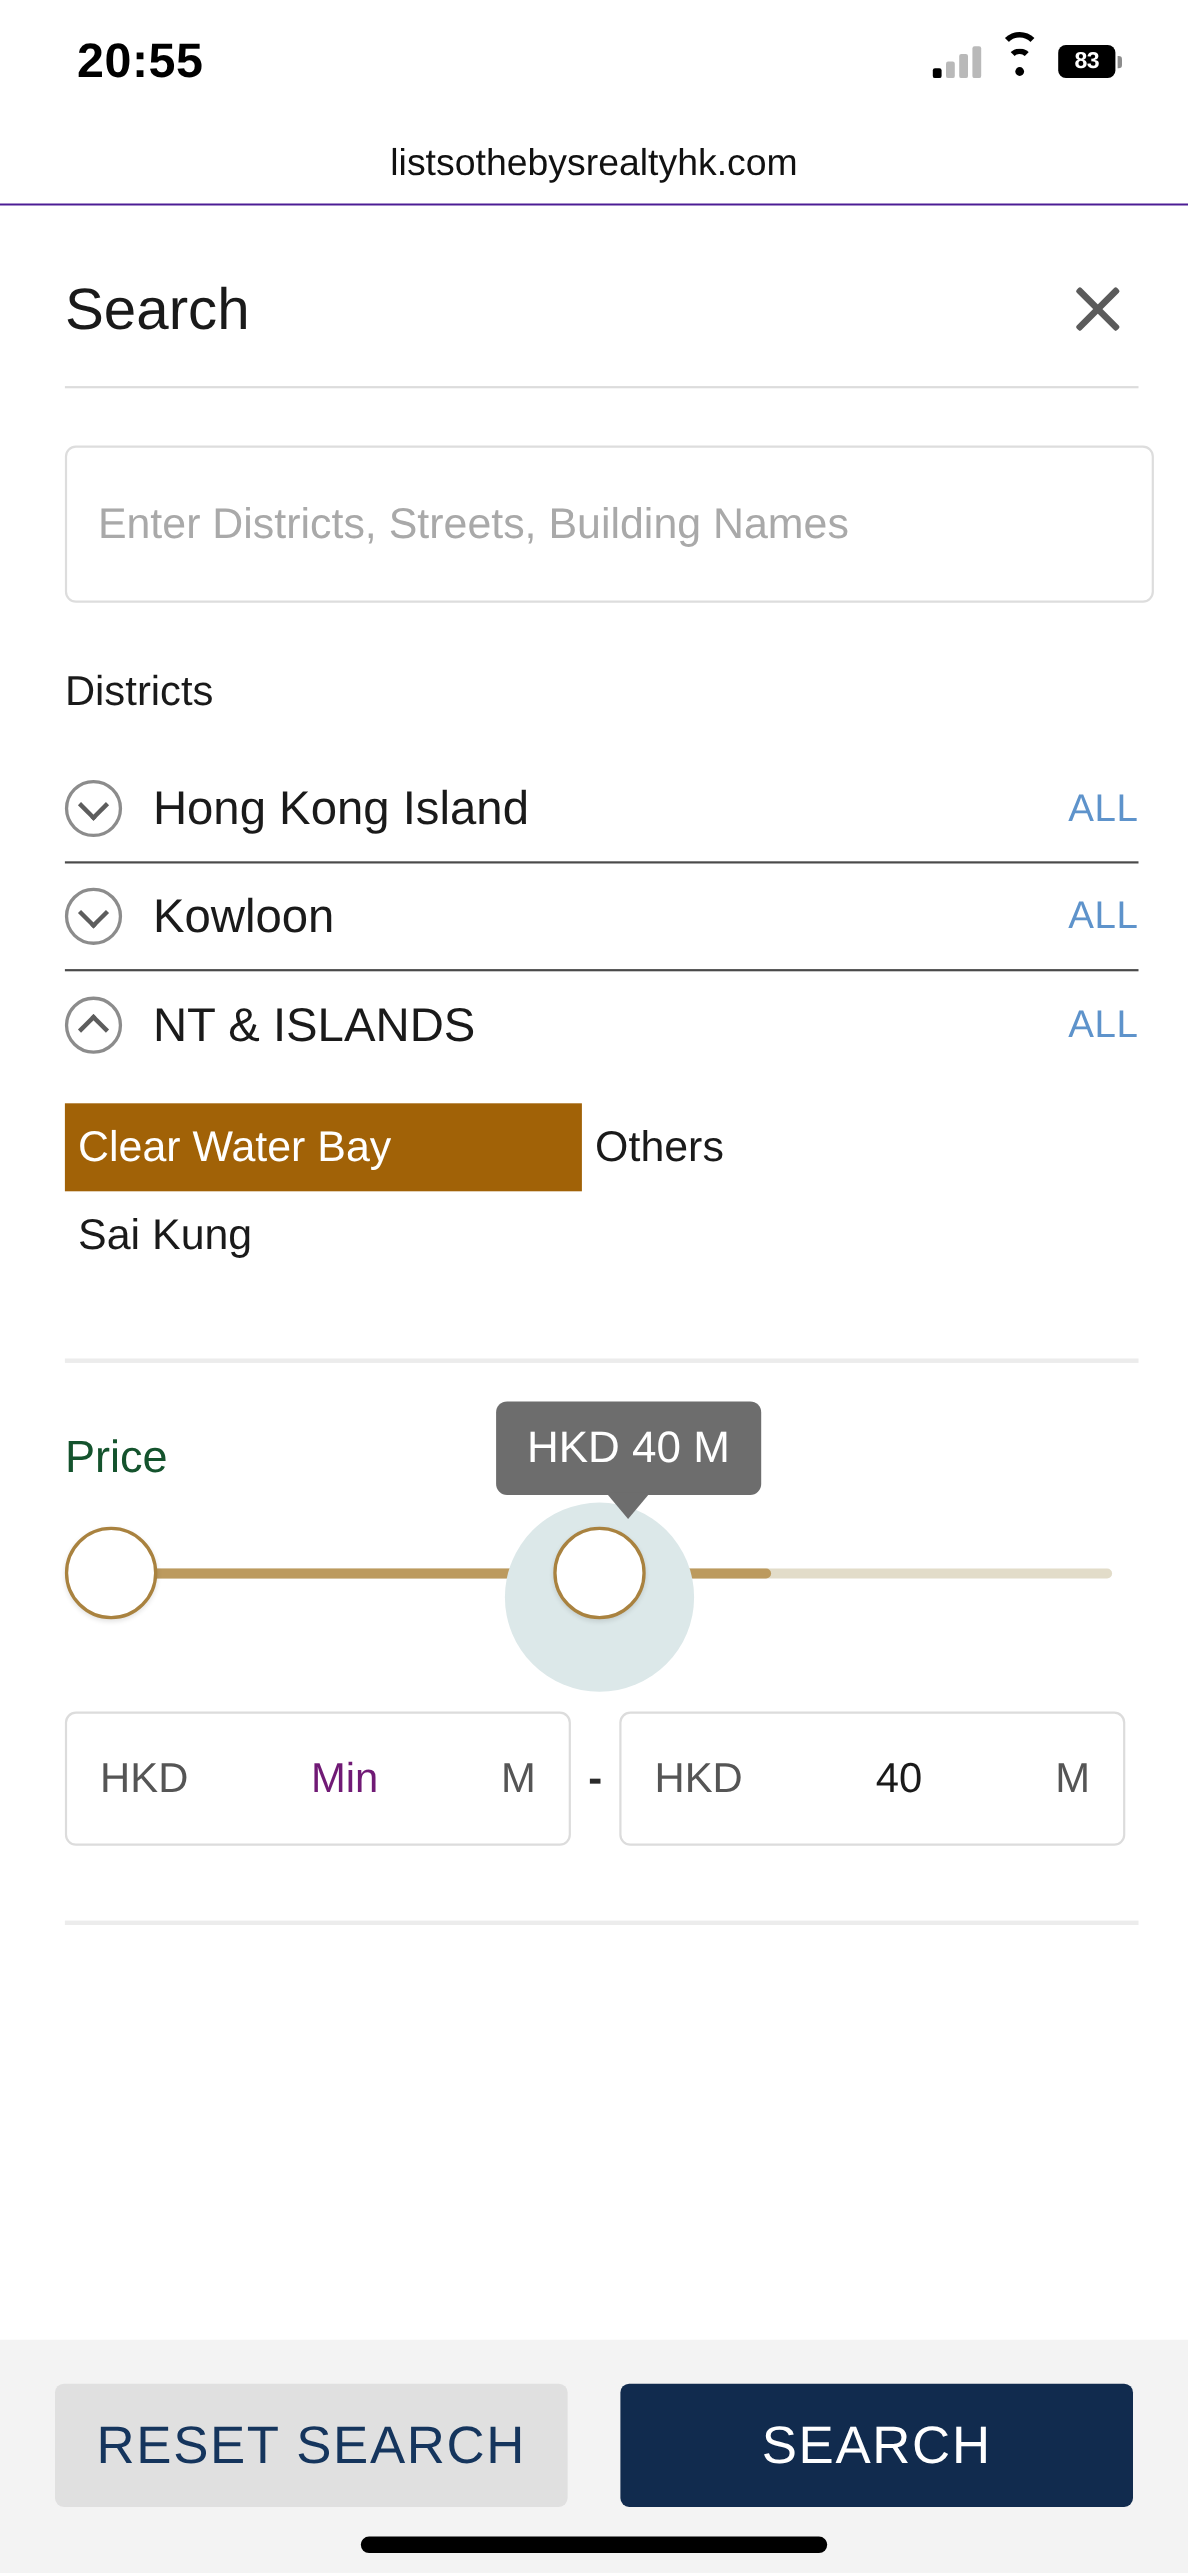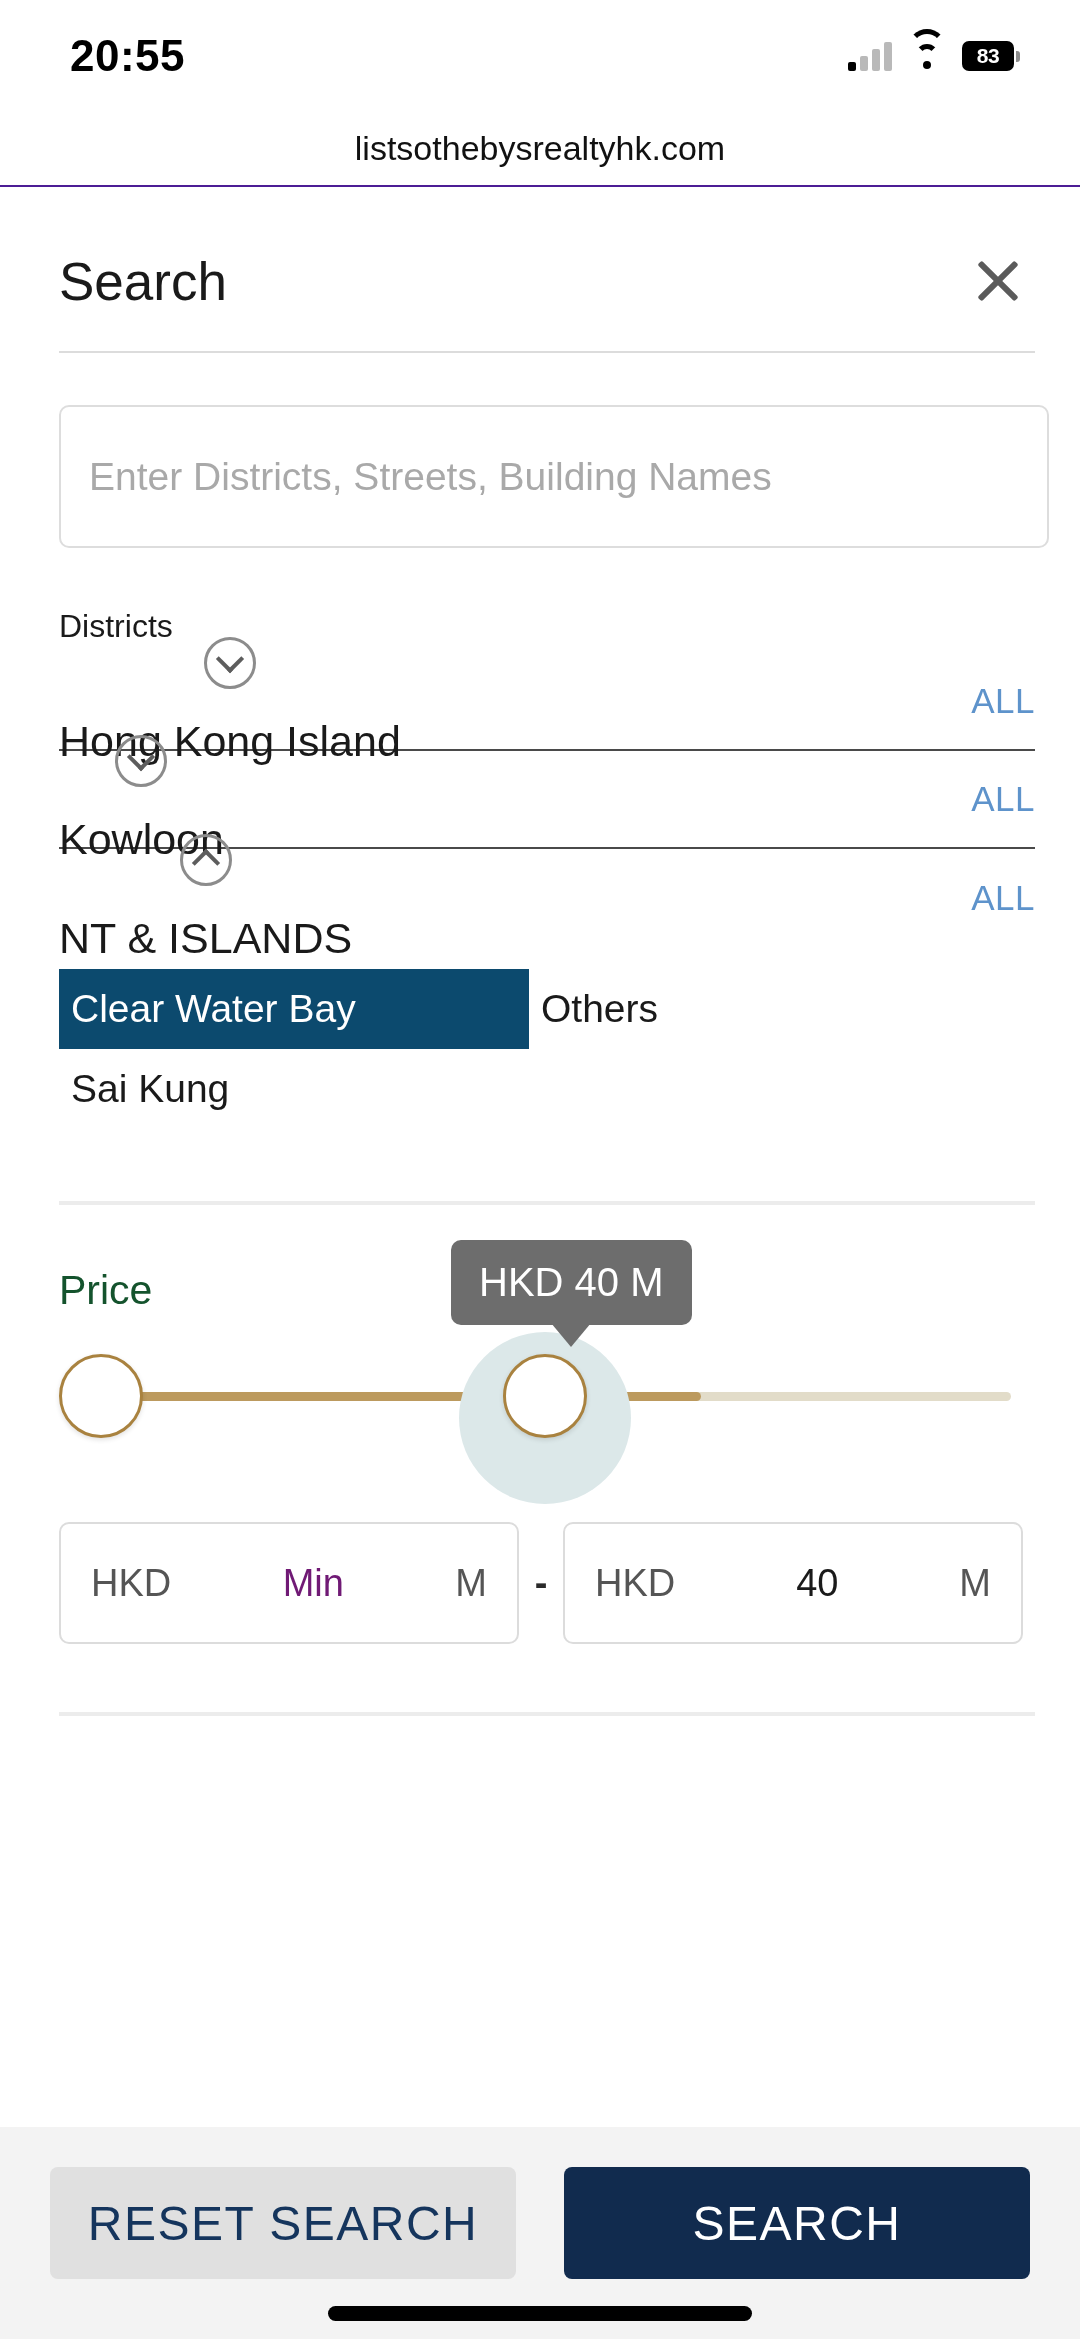--- a/index.html
+++ b/index.html
@@ -78,28 +78,28 @@
   
   .searchbox-wrap { margin: 52px 45px 0; }
   .searchbox {
     width: 990px; height: 143px; border: 2px solid #dddddd; border-radius: 10px;
     display: flex; align-items: center; padding: 0 28px; background: #fff;
   }
   .searchbox .ph { font-size: 39px; color: #a9a9a9; }
 
   
   .districts { margin: 60px 45px 0; }
-  .section-label { font-size: 32px; color: #1a1a1a; margin-bottom: 8px; }
+  .section-label { font-size: 38px; color: #1a1a1a; margin-bottom: 36px; }
 
   .district-row {
     height: 98px; display: flex; align-items: center; justify-content: space-between;
     border-bottom: 2px solid #4a4a4a;
   }
   .district-row.last { border-bottom: none; }
-  .district-left { display: flex; align-items: center; gap: 28px; flex-direction: column; }
+  .district-left { display: flex; align-items: center; gap: 28px; }
   .chev {
     width: 52px; height: 52px; border: 3px solid #8c8c8c; border-radius: 50%;
     position: relative; flex: none;
   }
   .chev::before {
     content: ""; position: absolute; left: 50%; top: 47%;
     width: 16px; height: 16px; border-right: 4px solid #5d5d5d; border-bottom: 4px solid #5d5d5d;
     transform: translate(-50%,-60%) rotate(45deg);
   }
   .chev.up::before { transform: translate(-50%,-25%) rotate(-135deg); }
@@ -107,21 +107,21 @@
   .all-link { font-size: 35px; color: #5e93cb; letter-spacing: .5px; }
 
   .sub-grid {
     display: flex; flex-wrap: wrap; margin-top: 22px;
   }
   .sub-item {
     width: 50%; height: 80px; display: flex; align-items: center;
     font-size: 39px; color: #1a1a1a; padding-left: 12px;
   }
   .sub-item.selected {
-    background: #0c4a6e; color: #ffffff; width: 470px; padding-left: 12px;
+    background: #a16207; color: #ffffff; width: 470px; padding-left: 12px;
   }
 
   
   .thick-rule { height: 4px; background: #ececec; margin: 72px 45px 0; }
 
   
   .price { margin: 0 45px; position: relative; }
   .price-label { font-size: 41px; color: #14532d; margin-top: 62px; }
 
   .slider { position: relative; height: 120px; margin-top: 22px; }

